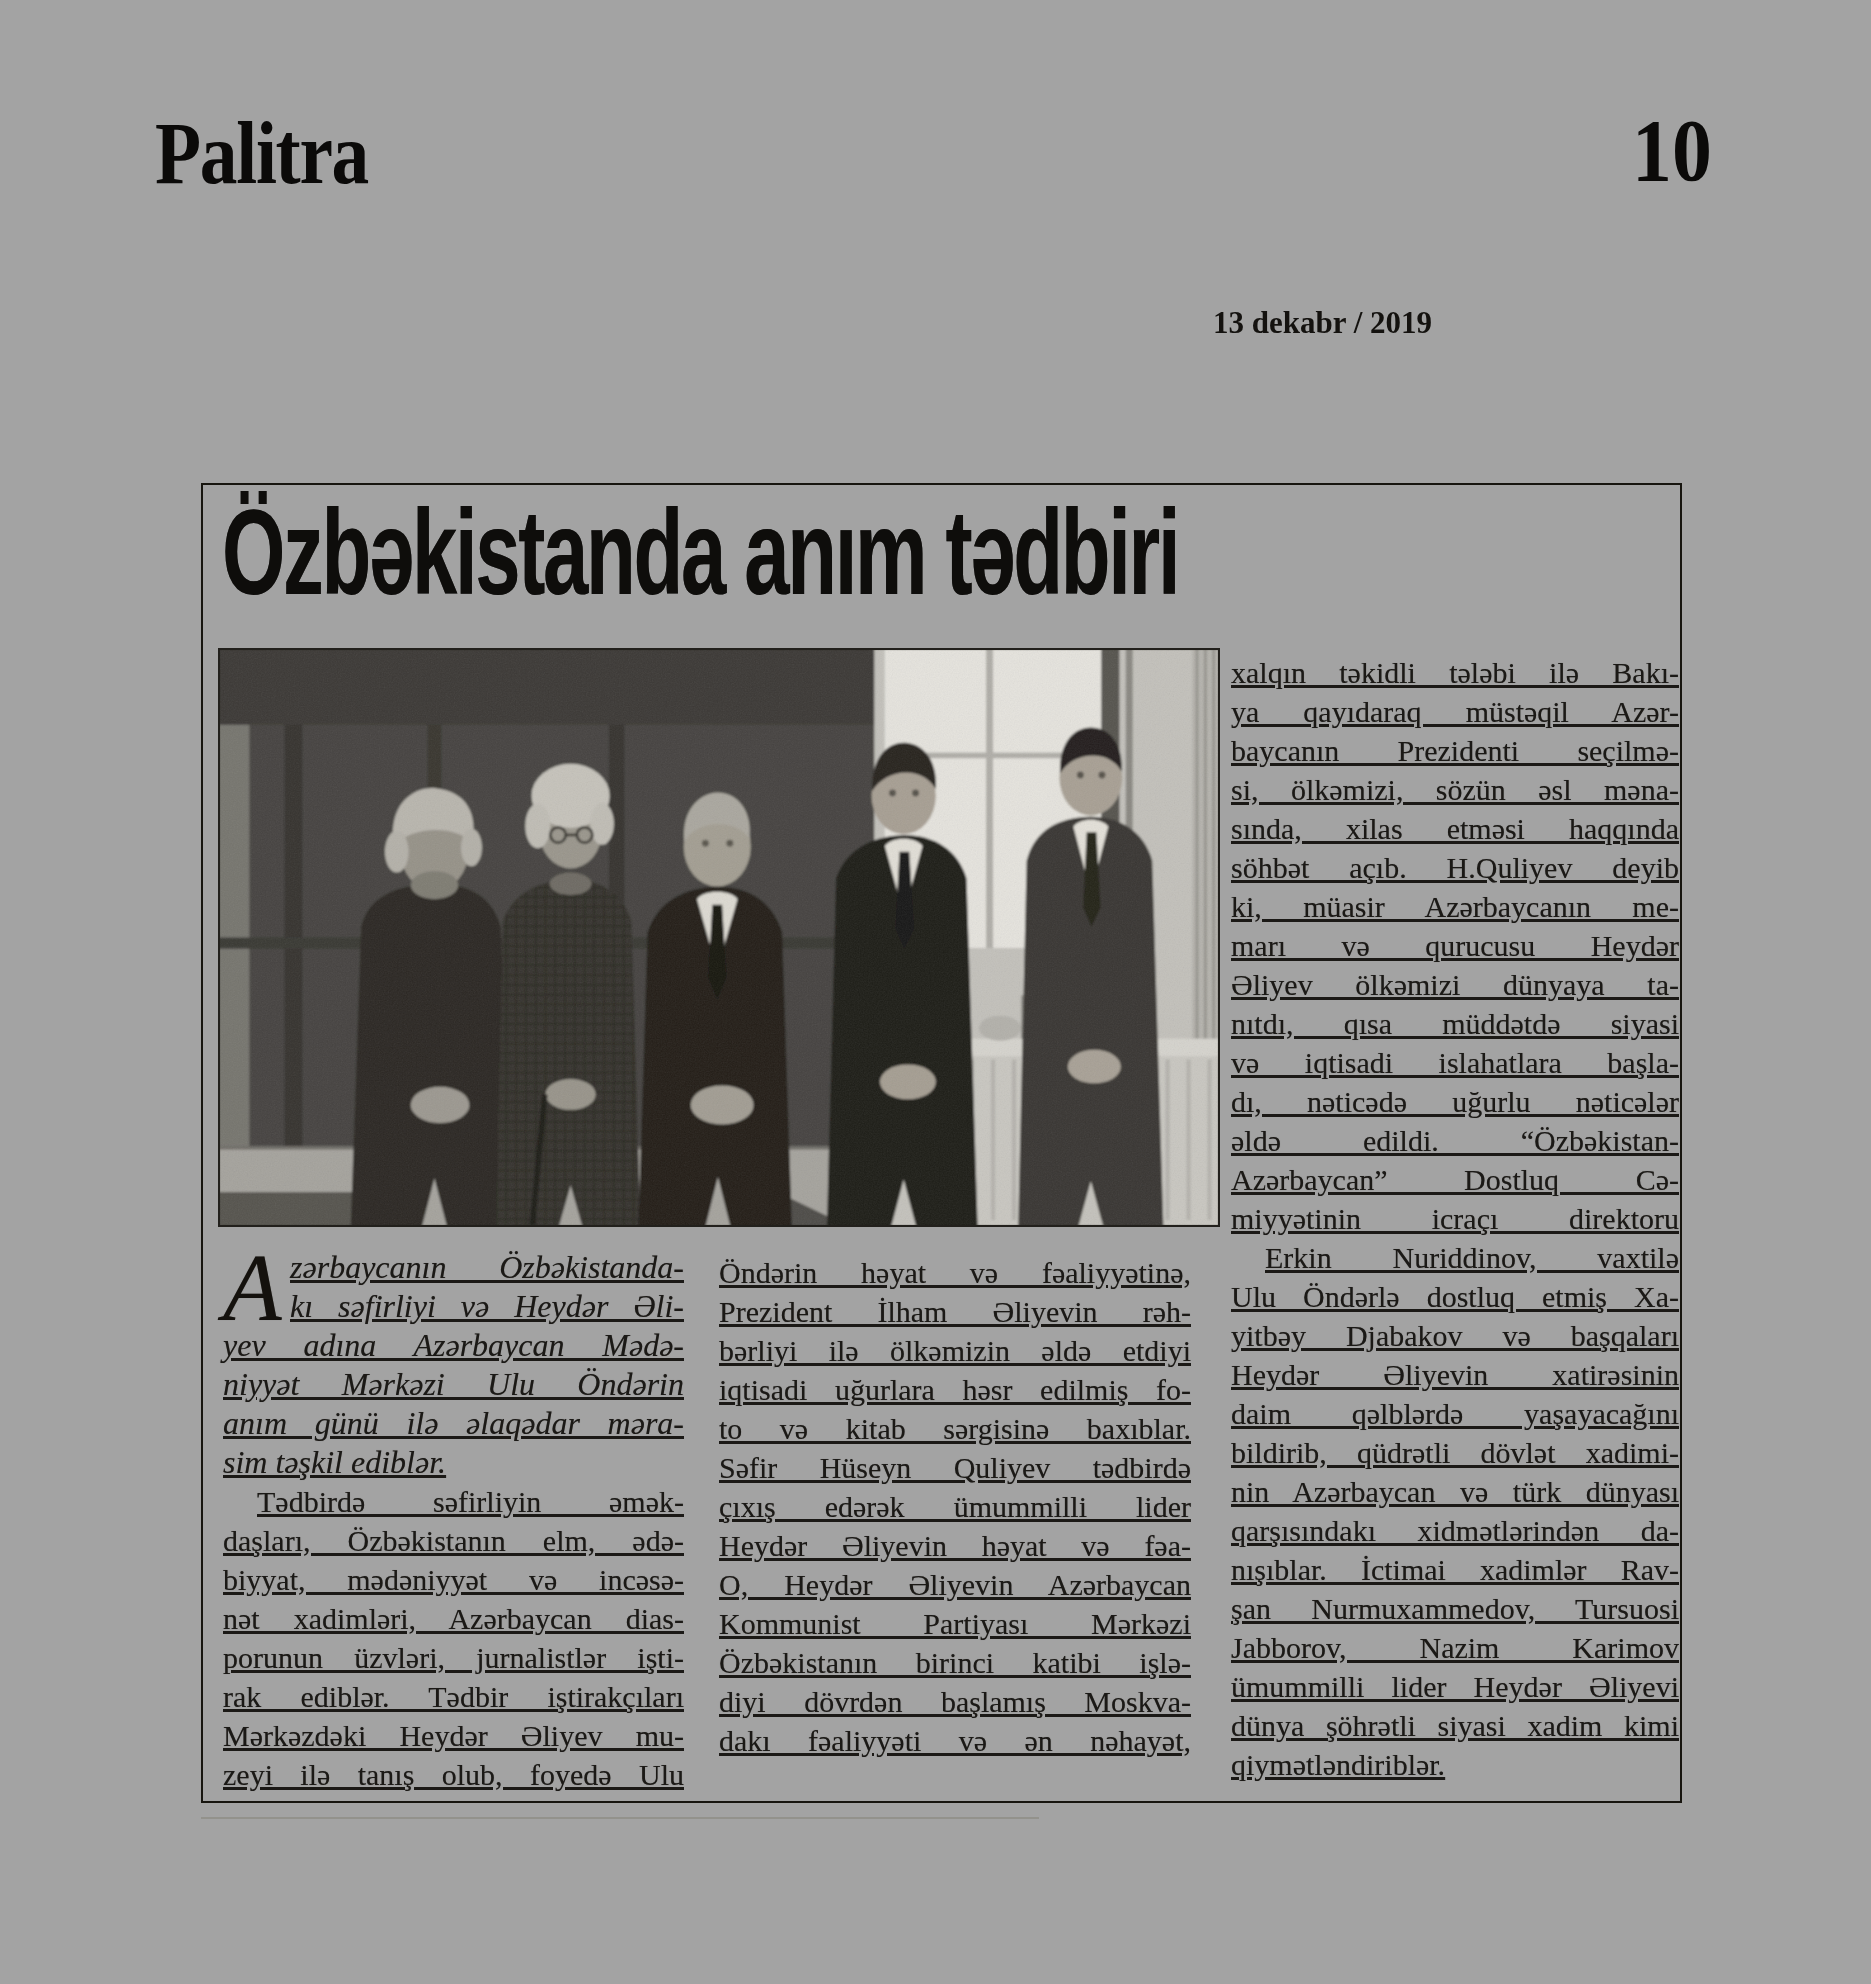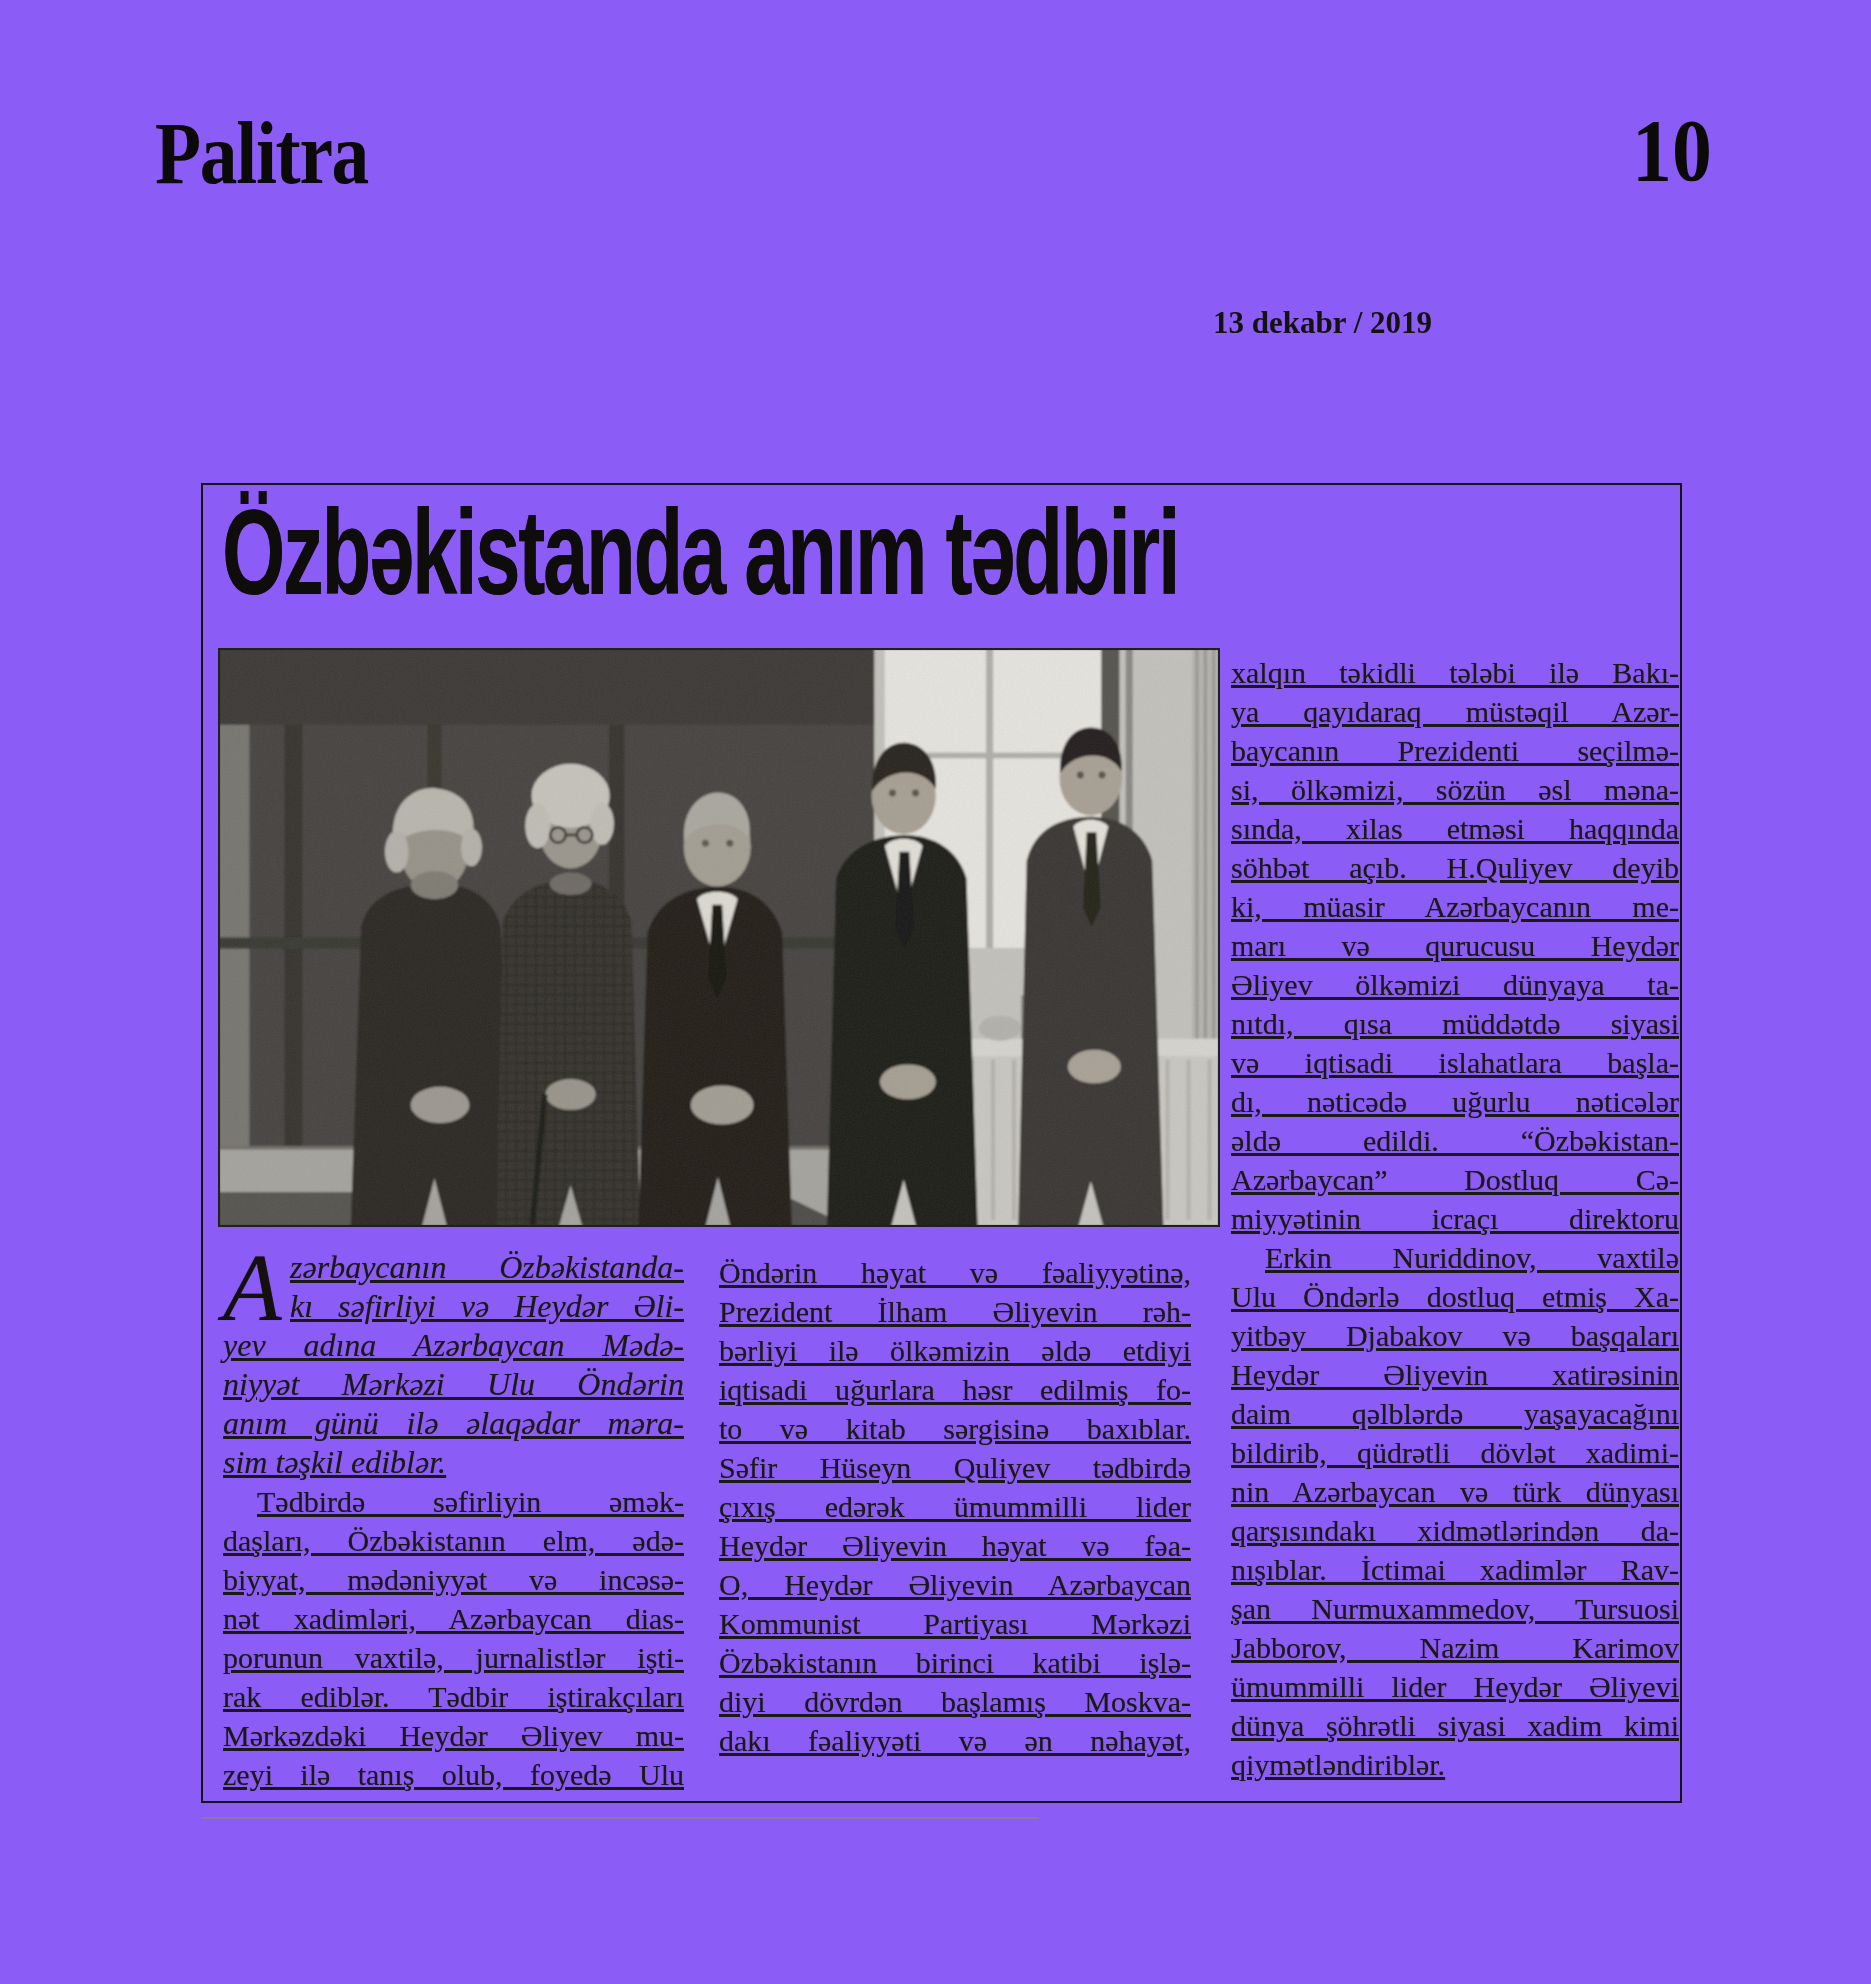--- a/index.html
+++ b/index.html
@@ -1,19 +1,19 @@
 <!DOCTYPE html>
 <html style="font-size:11px"><head>
 <meta charset="utf-8">
 <style>
   html,body{margin:0;padding:0;background:#ffffff;}
   #page{
     position:relative;
     width:1872px;height:1985px;
-    background:#8b5cf6;
+    background:#a3a3a3;
     font-family:"Liberation Serif", serif;
     color:#1b1916;
     overflow:hidden;
   }
   
   .masthead{
     position:absolute;left:155px;top:110px;
     font-family:"Liberation Serif", serif;
     font-weight:700;font-size:82px;line-height:1;
     letter-spacing:-1.4px;color:#0b0a09;
@@ -230,21 +230,21 @@
         <div class="ln">yev adına Azərbaycan Mədə-</div>
         <div class="ln">niyyət Mərkəzi Ulu Öndərin</div>
         <div class="ln">anım günü ilə əlaqədar məra-</div>
         <div class="ln endln">sim təşkil ediblər.</div>
       </div>
       <div class="block">
         <div class="ln indent">Tədbirdə səfirliyin əmək-</div>
         <div class="ln">daşları, Özbəkistanın elm, ədə-</div>
         <div class="ln">biyyat, mədəniyyət və incəsə-</div>
         <div class="ln">nət xadimləri, Azərbaycan dias-</div>
-        <div class="ln">porunun vaxtilə, jurnalistlər işti-</div>
+        <div class="ln">porunun üzvləri, jurnalistlər işti-</div>
         <div class="ln">rak ediblər. Tədbir iştirakçıları</div>
         <div class="ln">Mərkəzdəki Heydər Əliyev mu-</div>
         <div class="ln">zeyi ilə tanış olub, foyedə Ulu</div>
       </div>
     </div>
   <div class="col" id="col1">
       <div class="block">
         <div class="ln">Öndərin həyat və fəaliyyətinə,</div>
         <div class="ln">Prezident İlham Əliyevin rəh-</div>
         <div class="ln">bərliyi ilə ölkəmizin əldə etdiyi</div>

